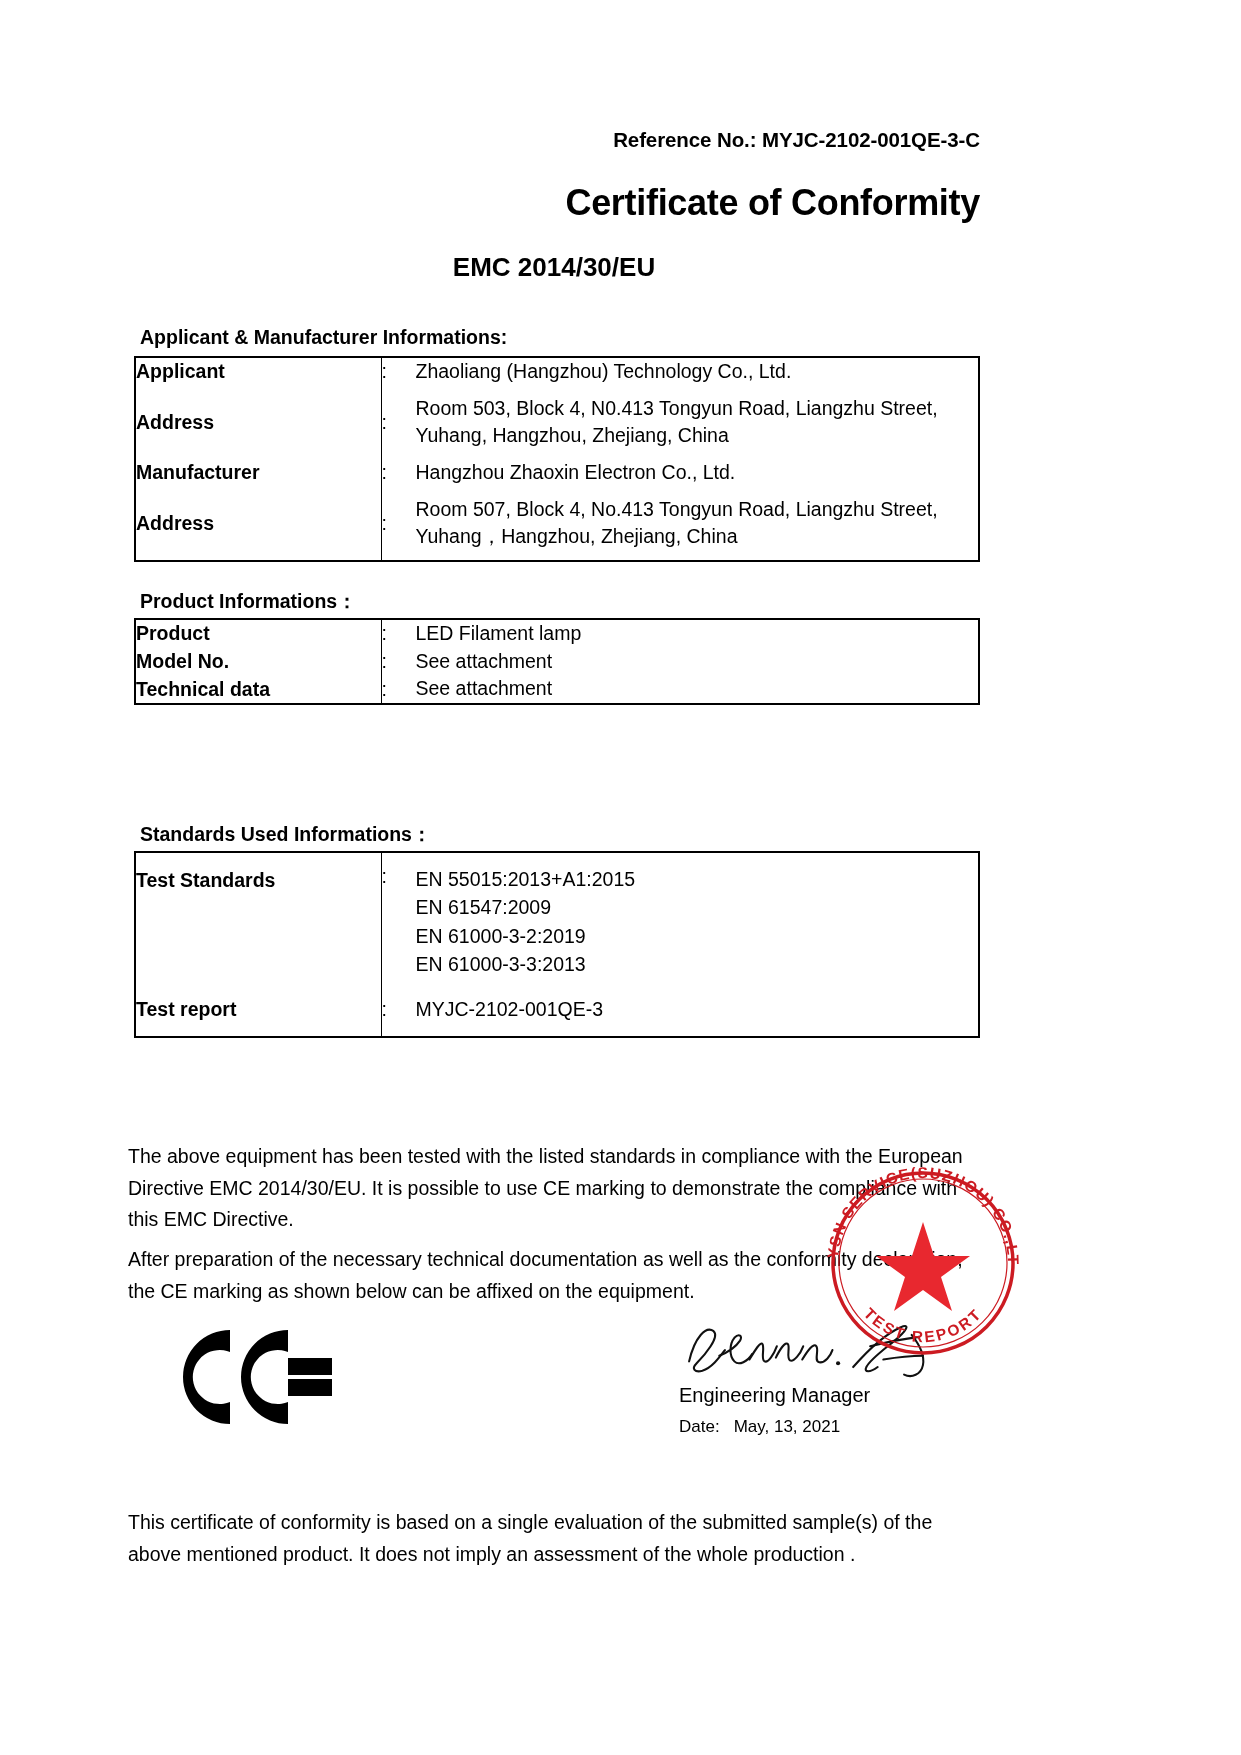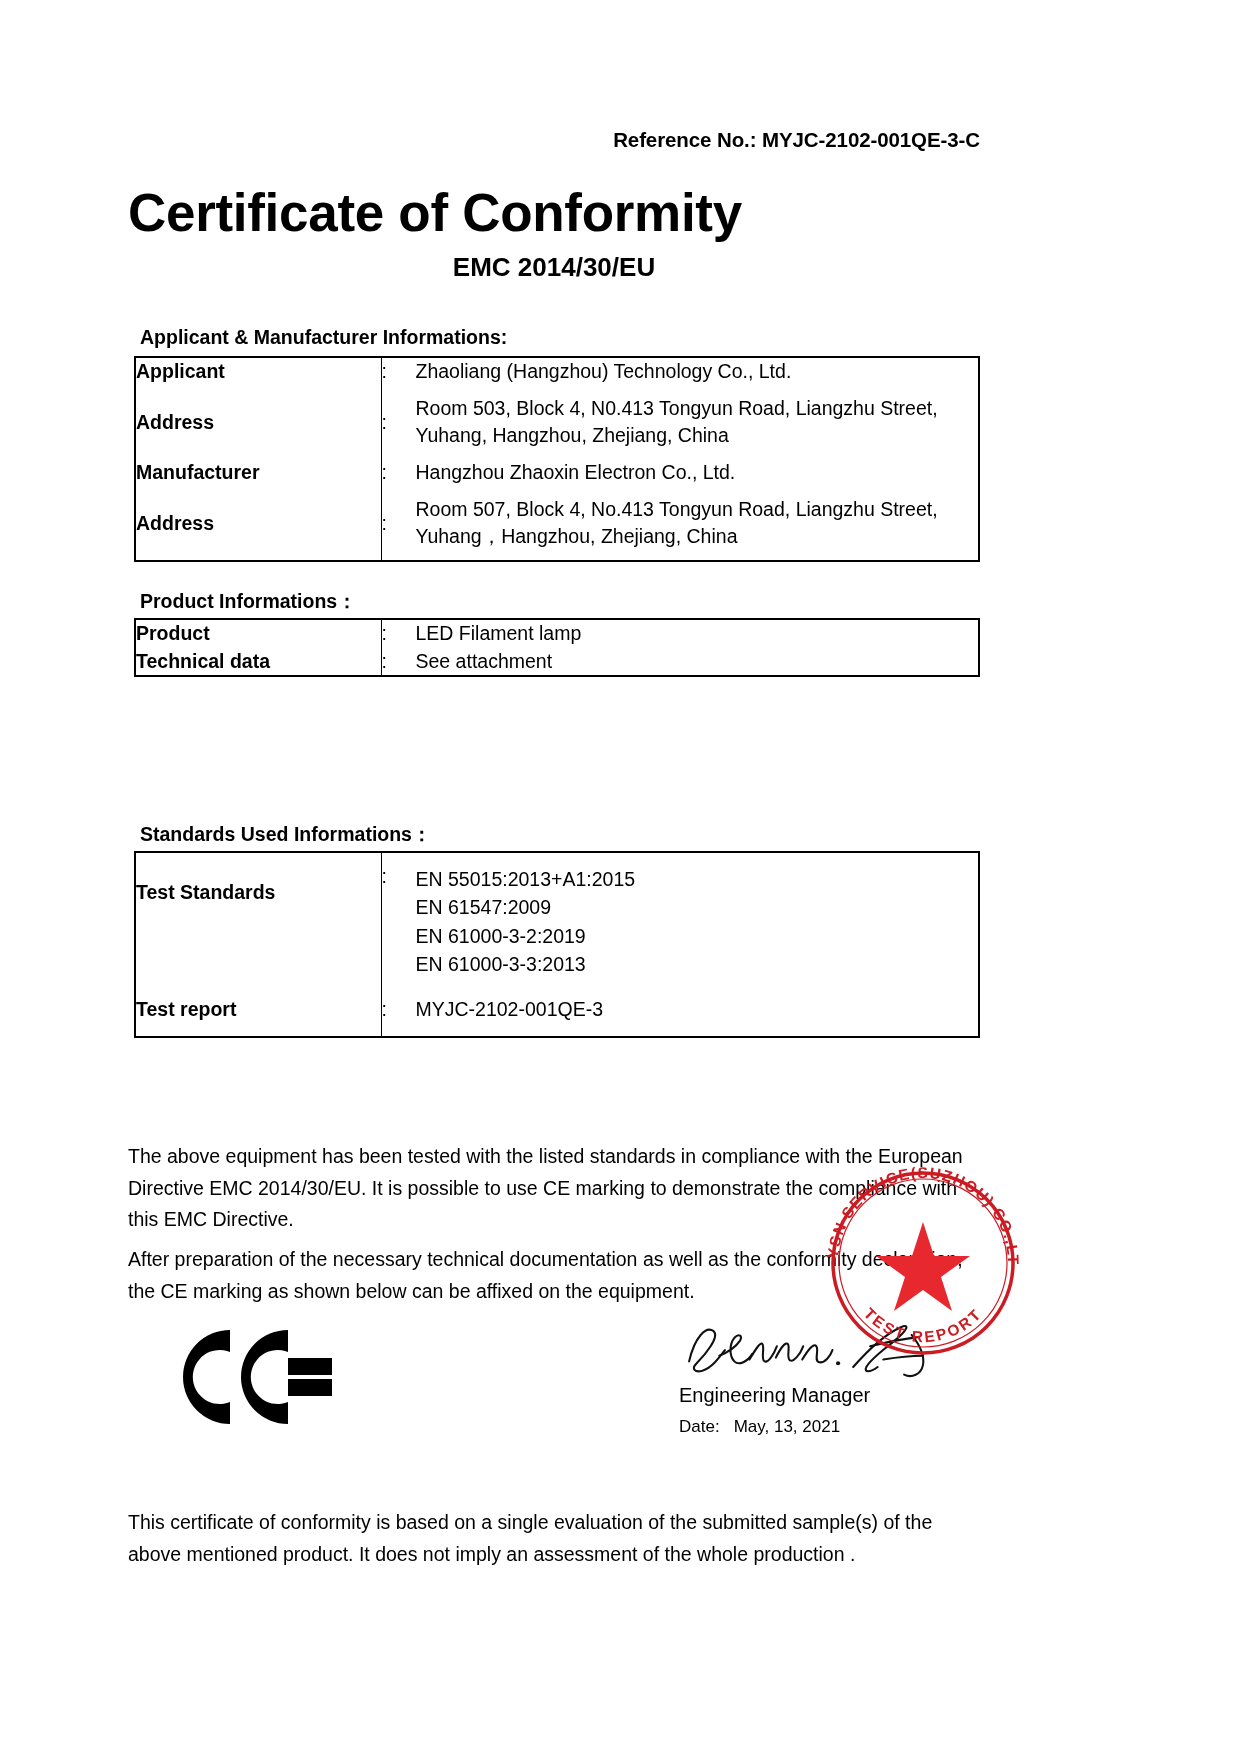--- a/index.html
+++ b/index.html
@@ -36,22 +36,22 @@
     font-size: 20.5px;
     font-weight: bold;
     letter-spacing: -0.1px;
     white-space: nowrap;
   }
   .doc-title {
     position: absolute;
     left: 0;
     top: 182px;
     width: 852px;
-    text-align: left;
-    font-size: 53px;
+    text-align: right;
+    font-size: 36px;
     font-weight: bold;
     letter-spacing: -0.3px;
   }
   .doc-subtitle {
     position: absolute;
     left: 0;
     top: 252px;
     width: 852px;
     text-align: center;
     font-size: 26px;
@@ -227,35 +227,42 @@
     <table class="info-table" id="tbl-product">
       <tbody>
         <tr>
           <td class="cell-label">Product</td>
           <td class="cell-colon">:</td>
           <td class="cell-value">
             <span class="line">LED Filament lamp</span>
           </td>
         </tr>
         <tr>
+          <td class="cell-label">Model No.</td>
+          <td class="cell-colon">:</td>
+          <td class="cell-value">
+            <span class="line">See attachment</span>
+          </td>
+        </tr>
+        <tr>
           <td class="cell-label">Technical data</td>
           <td class="cell-colon">:</td>
           <td class="cell-value">
             <span class="line">See attachment</span>
           </td>
         </tr>
       </tbody>
     </table>
 
     <div class="section-caption" id="cap-standards">Standards Used Informations：</div>
 
     <table class="info-table" id="tbl-standards">
       <tbody>
         <tr>
-          <td class="cell-label" style="vertical-align:top; padding-top:28px;">Test Standards</td>
+          <td class="cell-label" style="vertical-align:top; padding-top:16px;">Test Standards</td>
           <td class="cell-colon" style="vertical-align:top; padding-top:12px;">:</td>
           <td class="cell-value" style="padding-top:12px; padding-bottom:8px; line-height:1.45;">
             <span class="line">EN 55015:2013+A1:2015</span>
             <span class="line">EN 61547:2009</span>
             <span class="line">EN 61000-3-2:2019</span>
             <span class="line">EN 61000-3-3:2013</span>
           </td>
         </tr>
         <tr>
           <td class="cell-label" style="padding-top:10px; padding-bottom:12px;">Test report</td>

